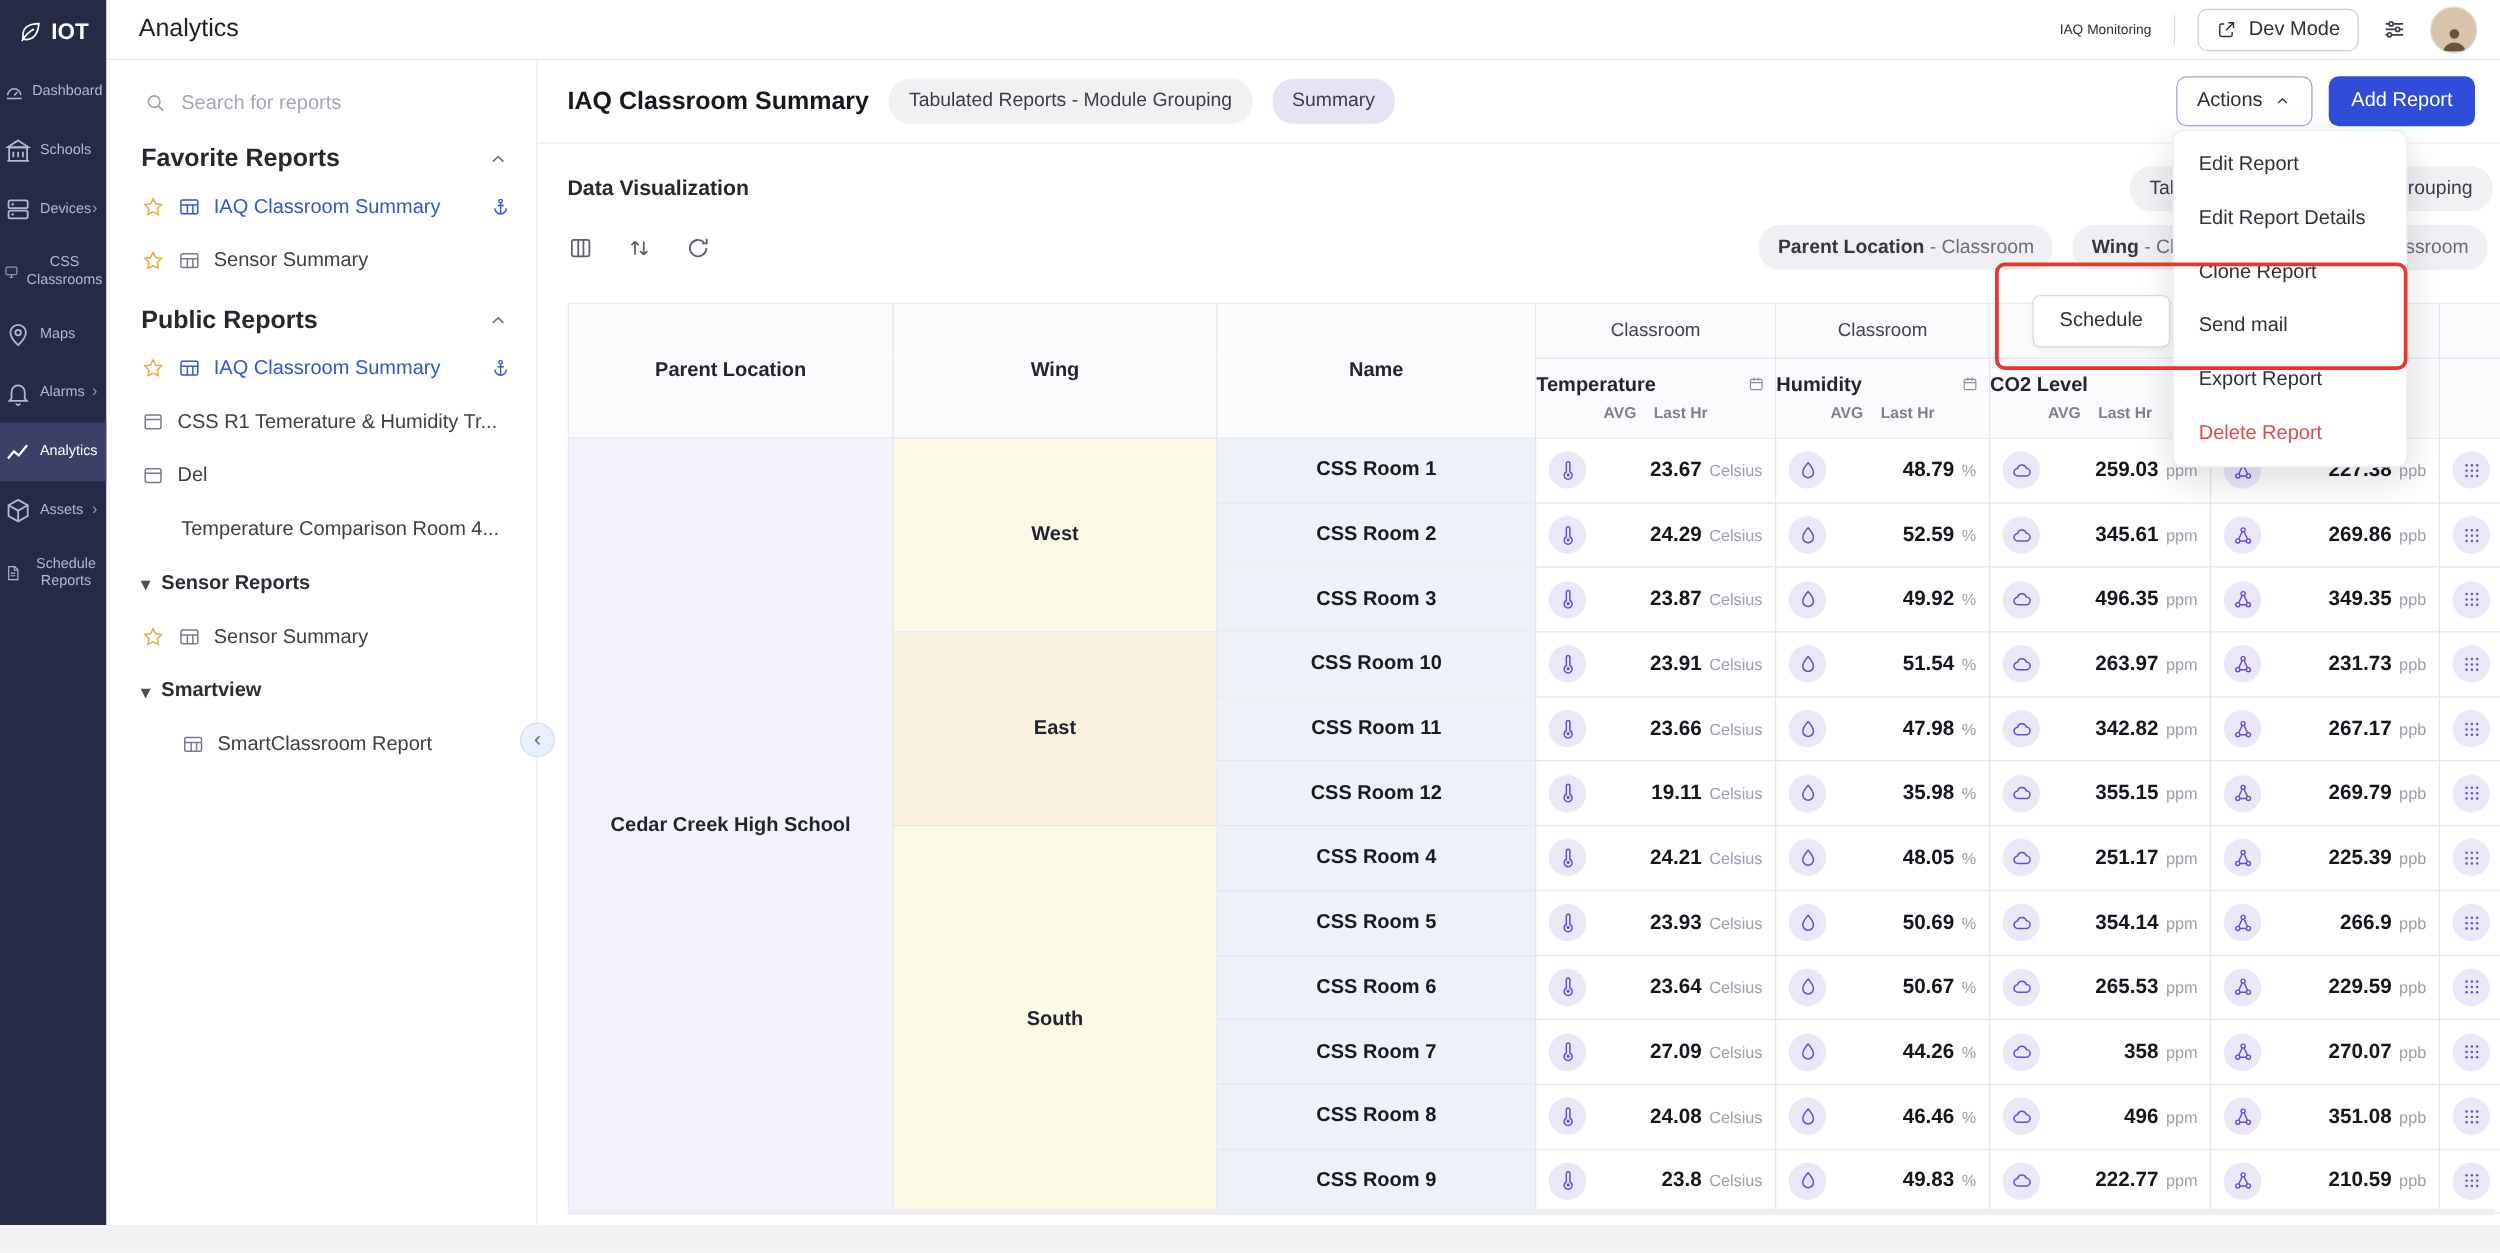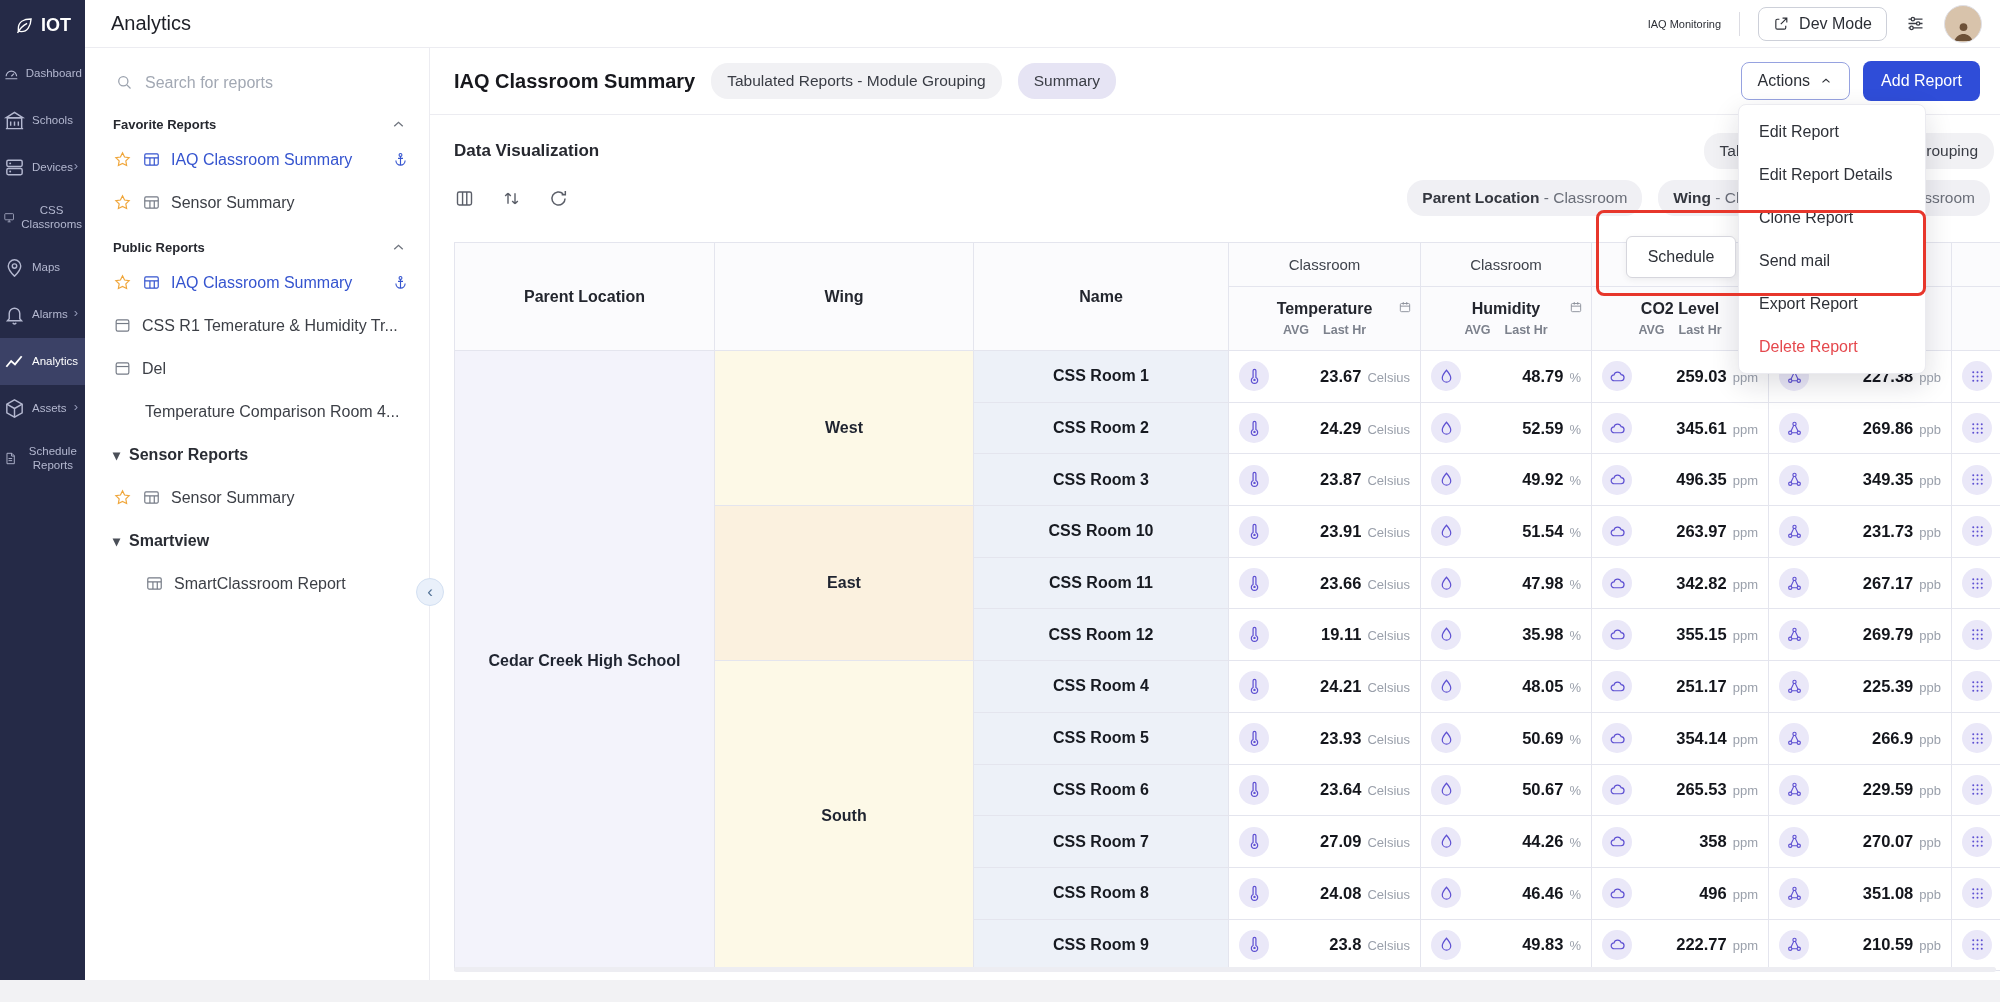--- a/index.html
+++ b/index.html
@@ -24,59 +24,59 @@
 .vdiv{width:1px;height:24px;background:#dcdce3}
 .devbtn{display:flex;align-items:center;gap:9px;border:1px solid #cdd0d9;border-radius:8px;padding:7px 14px;font-size:16px;color:#2c2f36;background:#fff;cursor:pointer}
 .iconbtn{color:#3a3d45;cursor:pointer}
 .avatar{width:38px;height:38px;border-radius:50%;background:#d8c3ab;overflow:hidden;display:flex;align-items:flex-end;justify-content:center;border:1px solid #e0e0e6;cursor:pointer}
 
 
 .sidebar{position:absolute;left:85px;top:48px;bottom:0;width:345px;background:#fff;border-right:1px solid #ececf1;padding:16px 14px 0 28px;z-index:30}
 .search{display:flex;align-items:center;gap:11px;color:#9aa1ad;padding:9px 2px;margin-bottom:4px}
 .search input{border:none;outline:none;font-size:16px;color:#3a3d45;width:100%;font-family:"Liberation Sans",sans-serif}
 .search input::placeholder{color:#a2a8b3}
-.sec-h{display:flex;align-items:center;margin:15px 0 5px;font-weight:700;font-size:13px;color:#26282f;cursor:pointer}
+.sec-h{display:flex;align-items:center;margin:15px 0 5px;font-weight:700;font-size:20px;color:#26282f;cursor:pointer}
 .sec-h .sp{margin-left:auto;margin-right:8px;color:#6f747e}
 .ritem{display:flex;align-items:center;gap:10px;height:43px;font-size:16px;color:#3c3f46;cursor:pointer;white-space:nowrap}
 .ritem.blue{color:#3554cf}
 .ritem .anchor{margin-left:auto;margin-right:6px;color:#3554cf}
 .sp22{width:22px;flex:0 0 22px}
 .staricon{color:#f0a63a}
 .gicon{color:#757b86}
 .gicon.blue{color:#3554cf}
 .tree{display:flex;align-items:center;gap:9px;height:43px;font-size:16px;color:#2a2d34;font-weight:600;cursor:pointer}
 .tri{color:#4b4f58;font-size:14px}
 .collapse{position:absolute;left:416px;top:578px;width:28px;height:28px;border-radius:50%;background:#e9f0fa;border:1px solid #d3e0f2;color:#537397;display:flex;align-items:center;justify-content:center;font-size:17px;z-index:45;cursor:pointer}
 
 
 .main{position:absolute;left:430px;top:48px;right:0;bottom:0;background:#fff}
 .mheader{position:absolute;left:0;right:0;top:0;height:67px;border-bottom:1px solid #ececf1;display:flex;align-items:center;padding:0 20px 0 24px}
 .mtitle{font-size:20px;font-weight:700;color:#17181d}
 .badge{border-radius:17px;padding:9px 16px;font-size:15.5px;color:#3a3d45;background:#f1f1f4;margin-left:16px;white-space:nowrap}
 .badge.purple{background:#e6e4f4}
-.mh-right{margin-left:auto;display:flex;gap:13px;align-items:center}
+.mh-right{margin-left:auto;display:flex;gap:13px;}
 .actionsbtn{display:flex;align-items:center;gap:9px;border:1px solid #96a2e0;border-radius:8px;background:#fff;padding:9px 16px;font-size:16px;color:#2c2f36;cursor:pointer}
 .addbtn{border:none;border-radius:8px;background:#2f4dd8;color:#fff;font-size:16px;padding:11px 18px;cursor:pointer;font-family:"Liberation Sans",sans-serif}
 .dvrow{position:absolute;left:24px;right:6px;top:86px;height:34px;display:flex;align-items:center}
 .dvtitle{font-weight:700;font-size:17px;color:#26282f}
 .ofbadge{margin-left:auto;background:#f1f1f4;border-radius:17px;padding:9px 16px;font-size:15.5px;color:#3a3d45;white-space:nowrap}
 .toolbar{position:absolute;left:24px;right:10px;top:132px;height:36px;display:flex;align-items:center;gap:26px;color:#5a5e68}
 .toolbar .ticon{cursor:pointer}
 .chips{margin-left:auto;display:flex;gap:16px}
 .fchip{background:#f0f0f4;border-radius:17px;padding:9px 15px;font-size:15.5px;color:#6a6e78;white-space:nowrap;cursor:pointer}
 .fchip b{color:#34373f;font-weight:700}
 
 
 .tablewrap{position:absolute;left:24px;right:0;top:194px;height:740px;overflow:hidden}
 table{border-collapse:collapse;table-layout:fixed;width:1587px}
 th,td{border:1px solid #e4e5ee;overflow:hidden}
 thead th{background:#fbfbfd}
 .th-span{font-weight:700;font-size:16px;color:#23262e;text-align:center}
 .th-group{font-weight:400;font-size:15px;color:#3f434c;height:44px;text-align:center}
-.th-metric{position:relative;height:64px;text-align:center;vertical-align:middle}
+.th-metric{position:relative;height:64px;text-align:left;vertical-align:middle}
 .th-metric .mt{font-weight:700;font-size:16px;color:#23262e}
 .th-metric .sub{margin-top:5px;font-size:12.5px;color:#7c818c;display:flex;justify-content:center;gap:14px}
 .th-metric .sub .avg{font-weight:700}
 .th-metric .cal{position:absolute;right:8px;top:13px;color:#8b8f9a;cursor:pointer}
 tbody td{height:51.7px}
 .c-parent{background:#f3f3fb;font-weight:700;text-align:center;font-size:16px;color:#1f2430}
 .c-wing{font-weight:700;text-align:center;font-size:16px;color:#1f2430}
 .wing-west,.wing-south{background:#fdf9e7}
 .wing-east{background:#fbf1df}
 .c-name{background:#edf1f8;font-weight:700;text-align:center;font-size:16px;color:#171a21}

